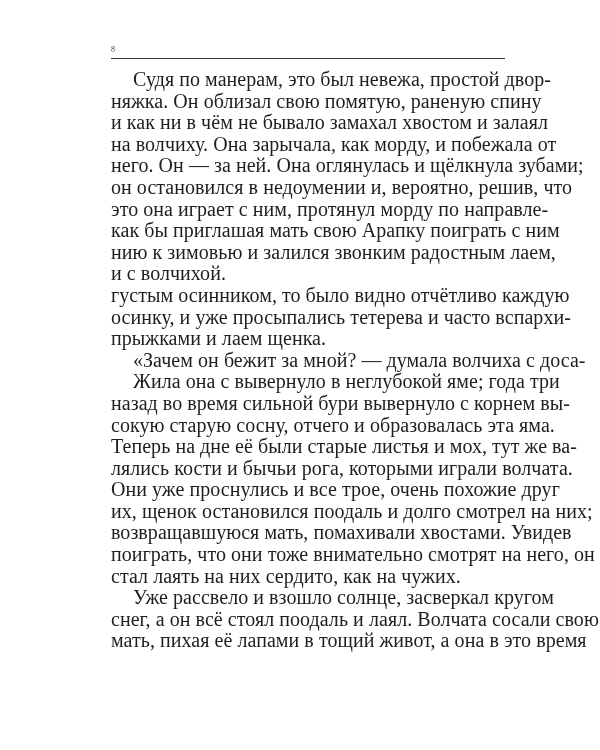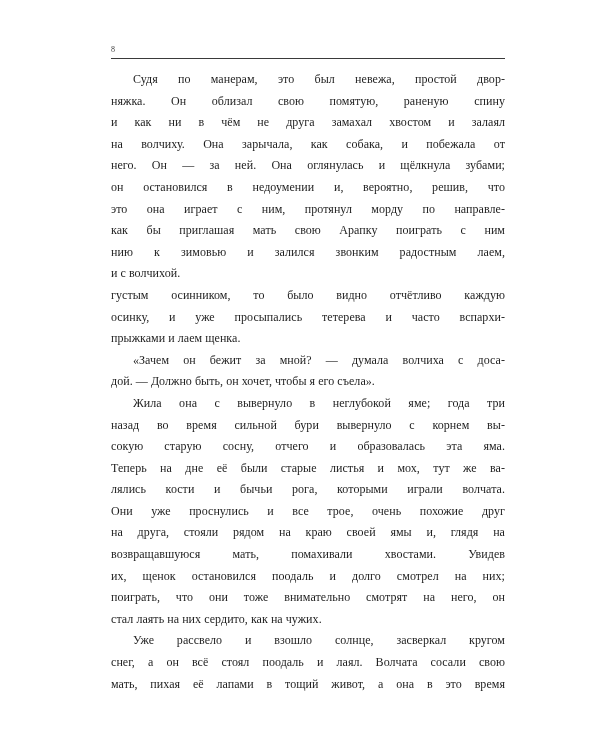--- a/index.html
+++ b/index.html
@@ -28,21 +28,21 @@
       margin-bottom: 10px;
     }
     .page-number {
       position: absolute;
       left: 0;
       top: 1px;
       font-size: 8px;
       color: #444;
     }
     .body-text {
-      font-size: 12px;
+      font-size: 20px;
       line-height: 21.6px;
       text-align: justify;
       hyphens: manual;
       letter-spacing: 0.05px;
     }
     .line {
       display: block;
       text-align: justify;
       text-align-last: justify;
       white-space: nowrap;
@@ -58,48 +58,46 @@
 <body>
 
 <div class="page">
   <div class="running-head">
     <span class="page-number">8</span>
   </div>
   <div class="body-text" id="body-text">
       <div class="paragraph">
         <span class="line indent">Судя по манерам, это был невежа, простой двор-</span>
         <span class="line">няжка. Он облизал свою помятую, раненую спину</span>
-        <span class="line">и как ни в чём не друга замахал хвостом и залаял</span>
-        <span class="line">на волчиху. Она зарычала, как собака, и побежала от</span>
+        <span class="line">и как ни в чём не бывало замахал хвостом и залаял</span>
+        <span class="line">на волчиху. Она зарычала, как морду, и побежала от</span>
         <span class="line">него. Он — за ней. Она оглянулась и щёлкнула зубами;</span>
         <span class="line">он остановился в недоумении и, вероятно, решив, что</span>
         <span class="line">это она играет с ним, протянул морду по направле-</span>
         <span class="line">как бы приглашая мать свою Арапку поиграть с ним</span>
         <span class="line">нию к зимовью и залился звонким радостным лаем,</span>
         <span class="line last">и с волчихой.</span>
       </div>
       <div class="paragraph">
         <span class="line">густым осинником, то было видно отчётливо каждую</span>
         <span class="line">осинку, и уже просыпались тетерева и часто вспархи-</span>
         <span class="line last">прыжками и лаем щенка.</span>
       </div>
       <div class="paragraph">
         <span class="line indent">«Зачем он бежит за мной? — думала волчиха с доса-</span>
-        <span class="line last">дой. — Должно быть, он хочет, чтобы я его съела».</span>
       </div>
       <div class="paragraph">
         <span class="line indent">Жила она с вывернуло в неглубокой яме; года три</span>
         <span class="line">назад во время сильной бури вывернуло с корнем вы-</span>
         <span class="line">сокую старую сосну, отчего и образовалась эта яма.</span>
         <span class="line">Теперь на дне её были старые листья и мох, тут же ва-</span>
         <span class="line">лялись кости и бычьи рога, которыми играли волчата.</span>
         <span class="line">Они уже проснулись и все трое, очень похожие друг</span>
-        <span class="line">на друга, стояли рядом на краю своей ямы и, глядя на</span>
+        <span class="line">их, щенок остановился поодаль и долго смотрел на них;</span>
         <span class="line">возвращавшуюся мать, помахивали хвостами. Увидев</span>
-        <span class="line">их, щенок остановился поодаль и долго смотрел на них;</span>
         <span class="line">поиграть, что они тоже внимательно смотрят на него, он</span>
         <span class="line last">стал лаять на них сердито, как на чужих.</span>
       </div>
       <div class="paragraph">
         <span class="line indent">Уже рассвело и взошло солнце, засверкал кругом</span>
         <span class="line">снег, а он всё стоял поодаль и лаял. Волчата сосали свою</span>
         <span class="line">мать, пихая её лапами в тощий живот, а она в это время</span>
       </div>
     </div>
 </div>

